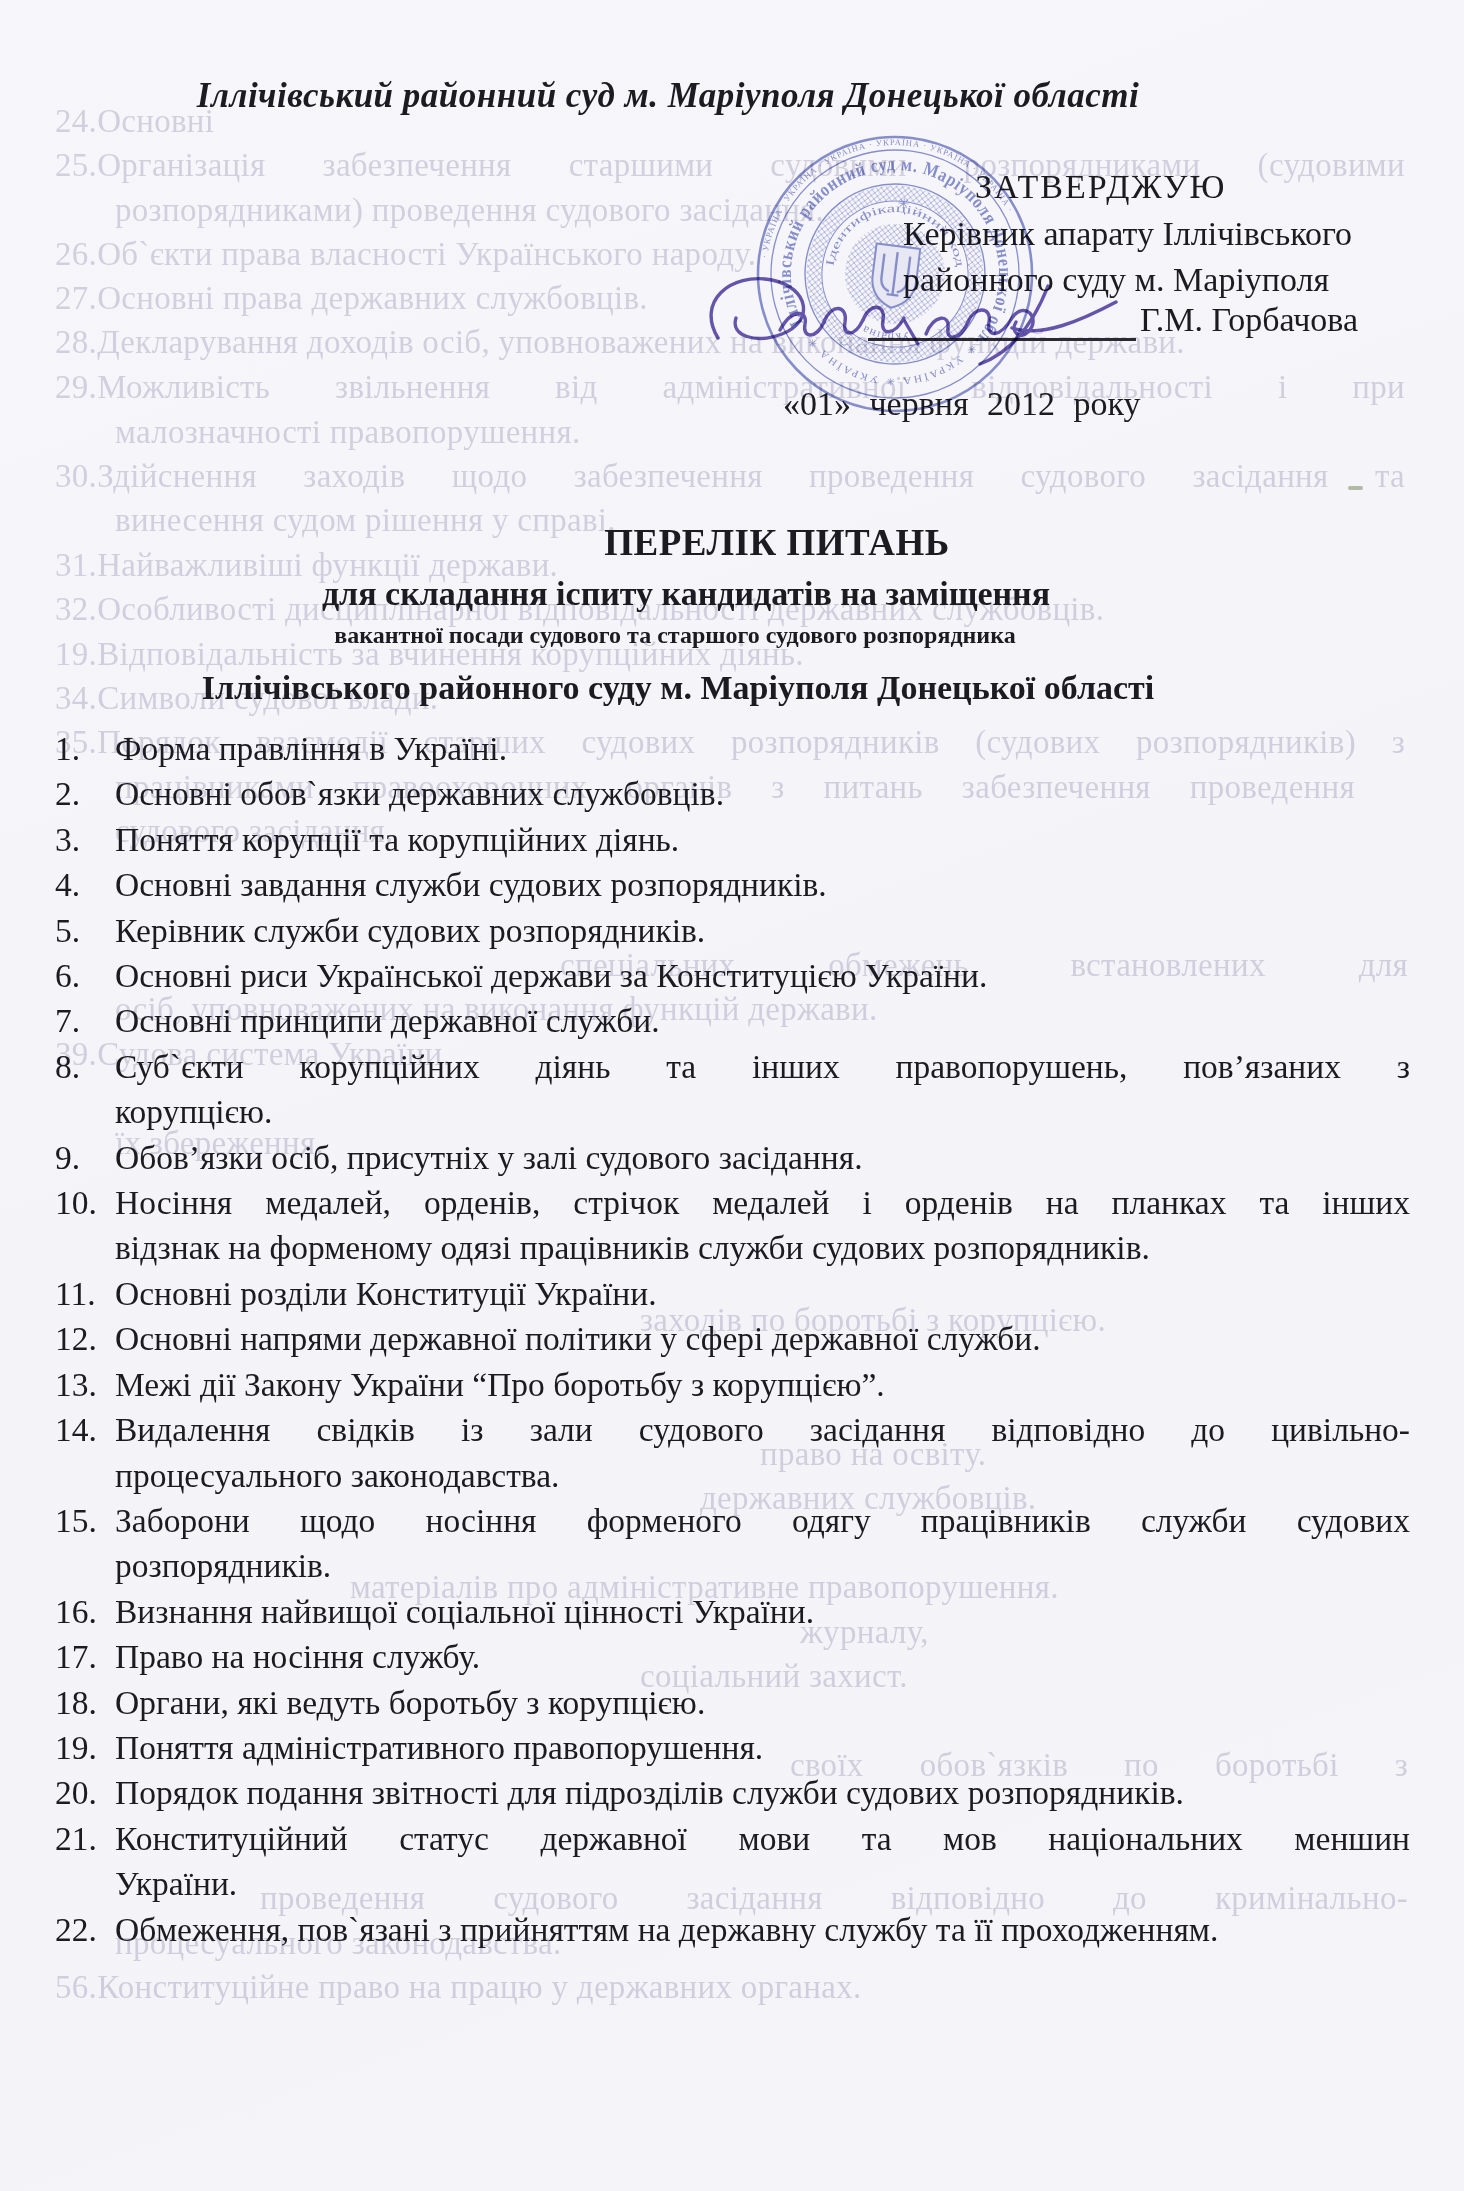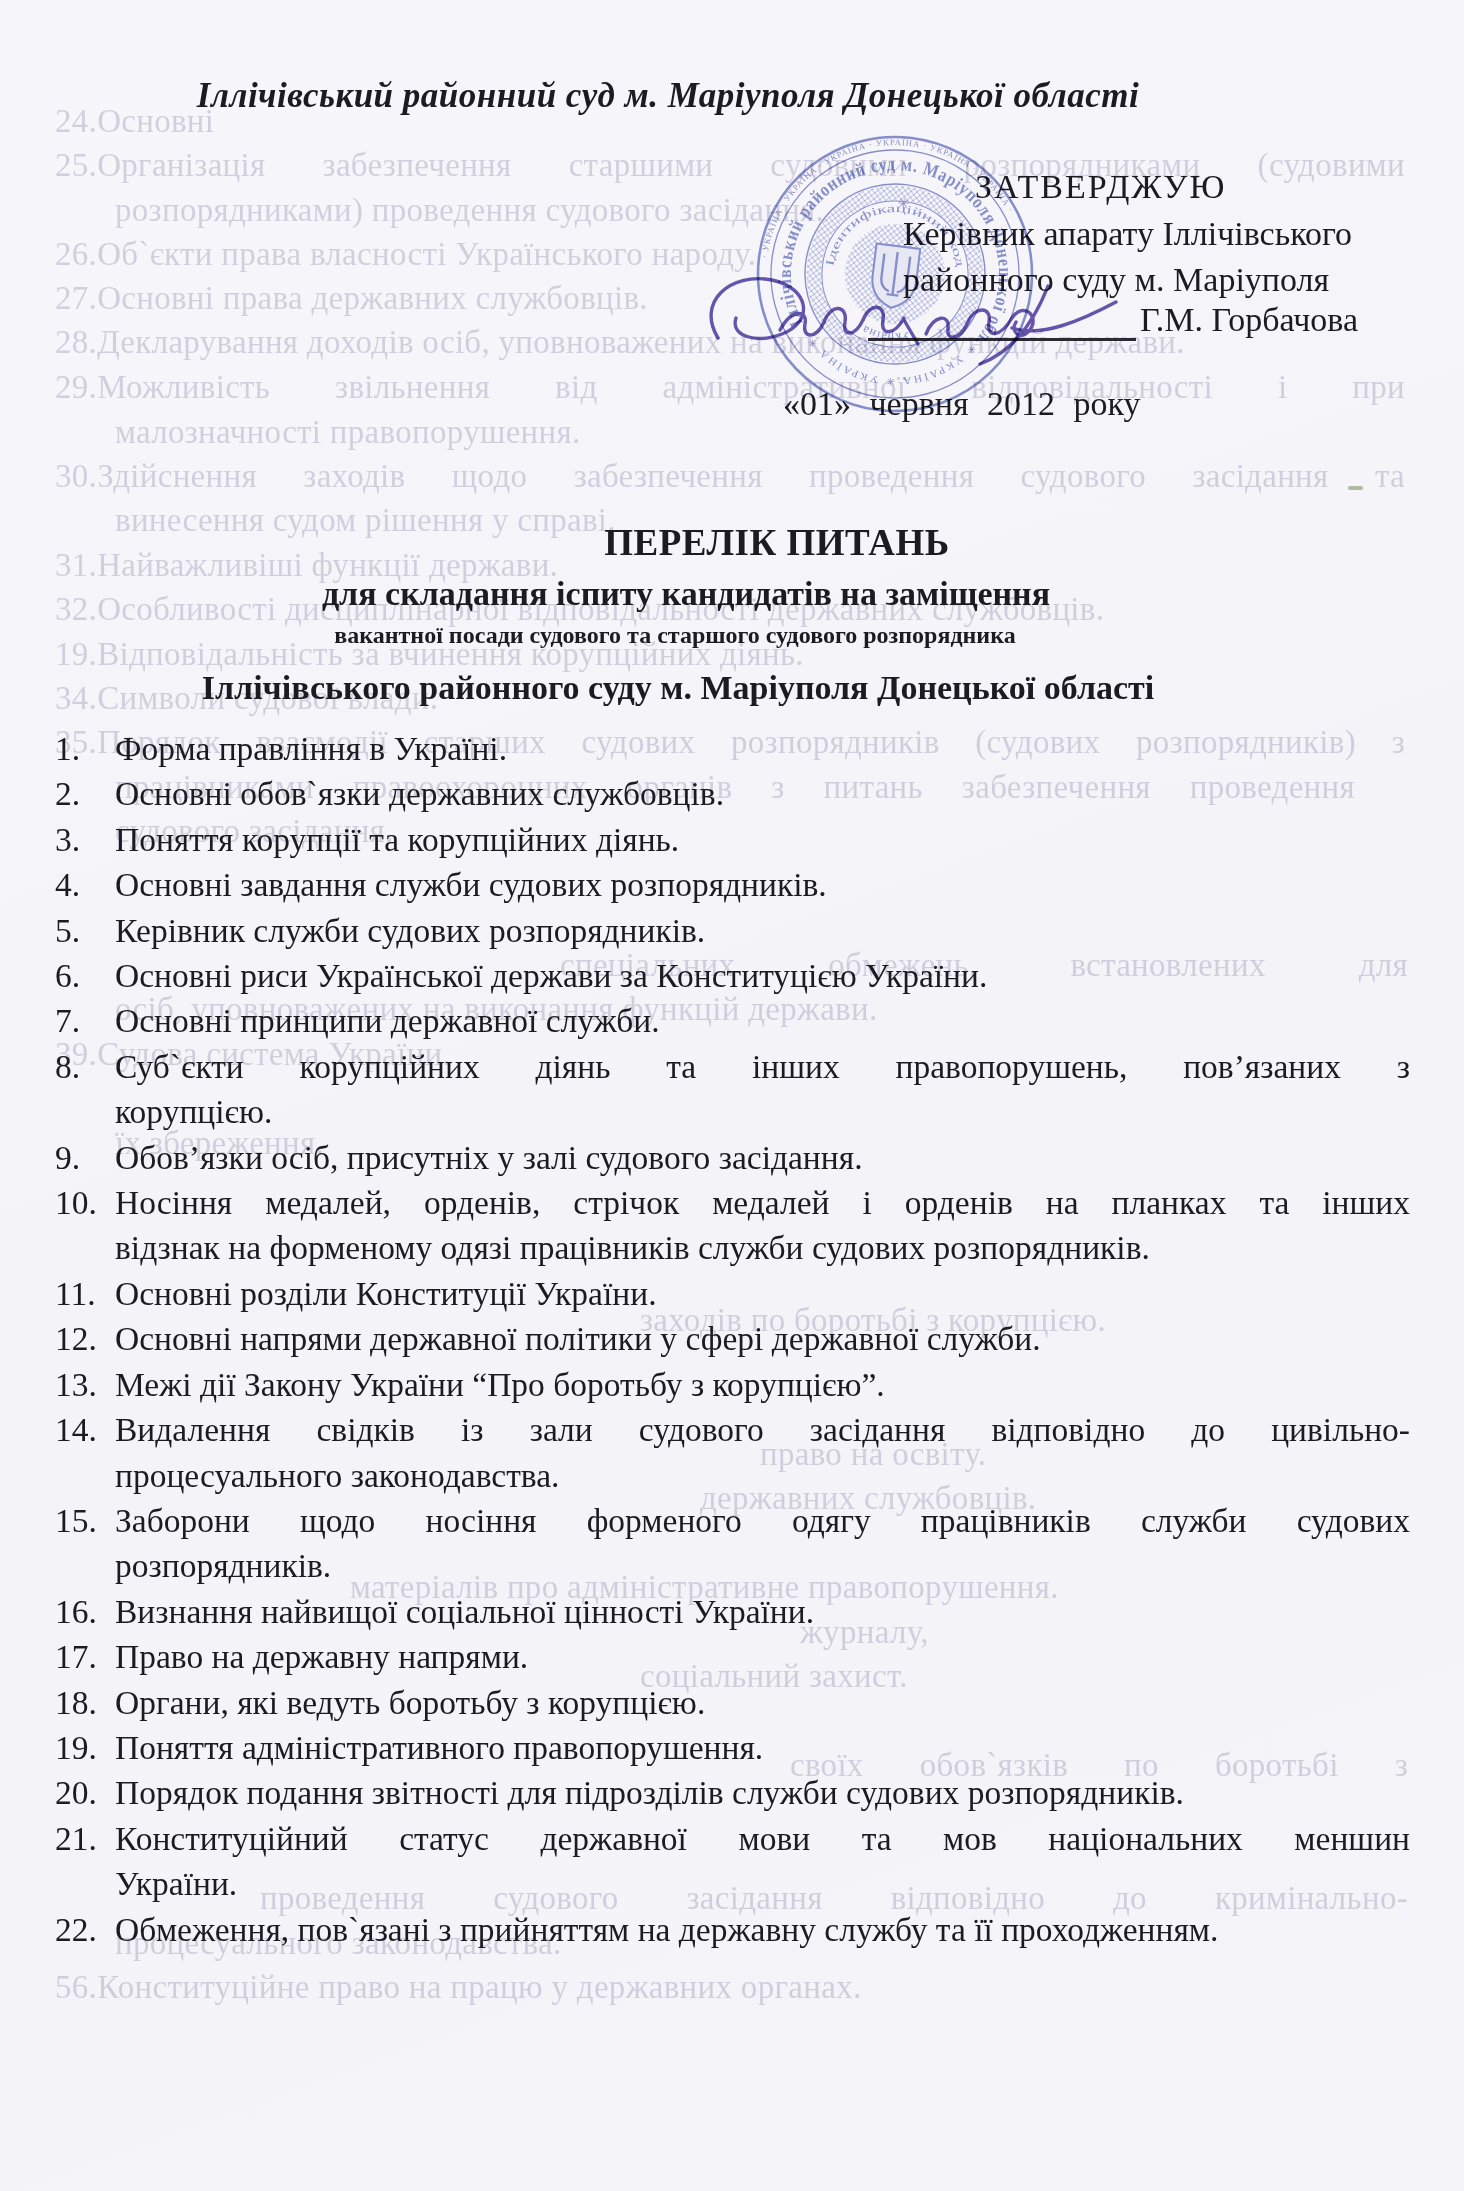--- a/index.html
+++ b/index.html
@@ -162,21 +162,21 @@
           <span class="num">15.</span>
           <div class="qline jl">Заборони щодо носіння форменого одягу працівників служби судових</div>
           <div class="qline">розпорядників.</div>
         </li>
         <li>
           <span class="num">16.</span>
           <div class="qline">Визнання найвищої соціальної цінності України.</div>
         </li>
         <li>
           <span class="num">17.</span>
-          <div class="qline">Право на державну напрями.</div>
+          <div class="qline">Право на носіння службу.</div>
         </li>
         <li>
           <span class="num">18.</span>
           <div class="qline">Органи, які ведуть боротьбу з корупцією.</div>
         </li>
         <li>
           <span class="num">19.</span>
           <div class="qline">Поняття адміністративного правопорушення.</div>
         </li>
         <li>

